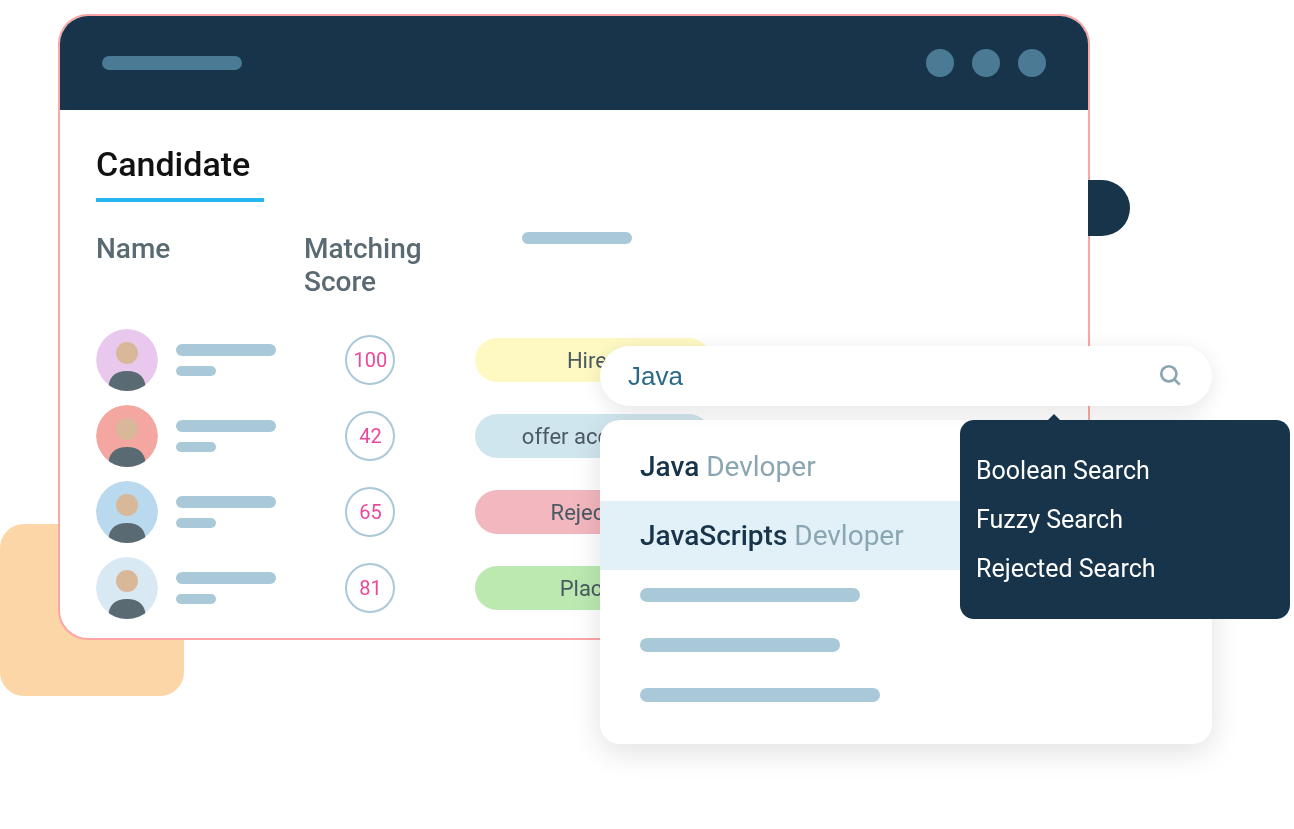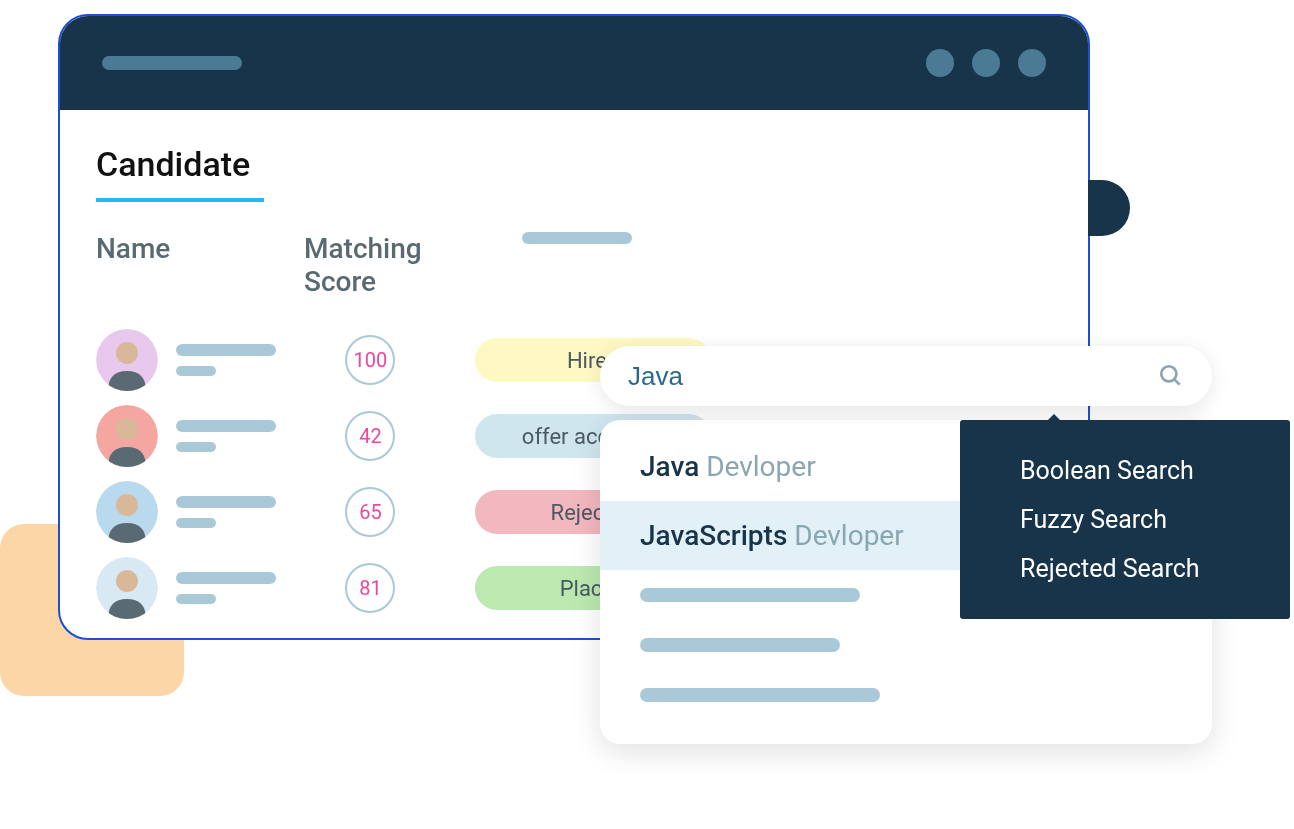--- a/index.html
+++ b/index.html
@@ -4,21 +4,21 @@
 <style>
 * { box-sizing: border-box; margin: 0; padding: 0; }
 body { font-family: -apple-system, BlinkMacSystemFont, "Segoe UI", Roboto, sans-serif; background: #fff; width: 1294px; height: 829px; position: relative; }
 
 .app-window {
   position: absolute;
   left: 58px;
   top: 14px;
   width: 1032px;
   height: 626px;
-  border: 2px solid #1d4ed8;
+  border: 2px solid #fca5a5;
   border-radius: 30px;
   overflow: hidden;
   background: #fff;
 }
 
 .titlebar {
   height: 94px;
   background: #17344a;
   display: flex;
   align-items: center;
@@ -206,22 +206,22 @@
   background: #a9c9d8;
   border-radius: 7px;
 }
 
 .tooltip {
   position: absolute;
   left: 960px;
   top: 420px;
   width: 330px;
   background: #17344a;
-  border-radius: 3px;
-  padding: 26px 60px;
+  border-radius: 14px;
+  padding: 26px 16px;
   z-index: 20;
 }
 .tooltip::before {
   content: "";
   position: absolute;
   top: -20px;
   left: 80px;
   border: 14px solid transparent;
   border-bottom-color: #17344a;
 }

